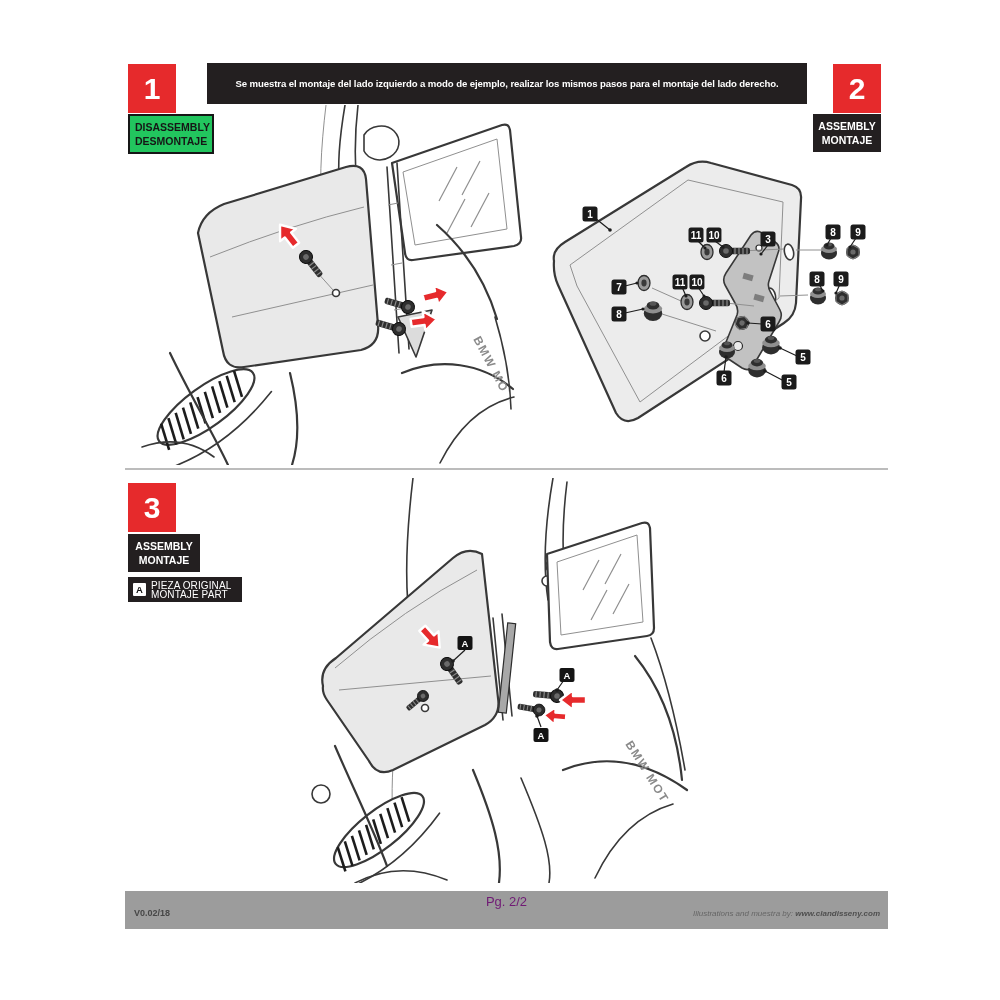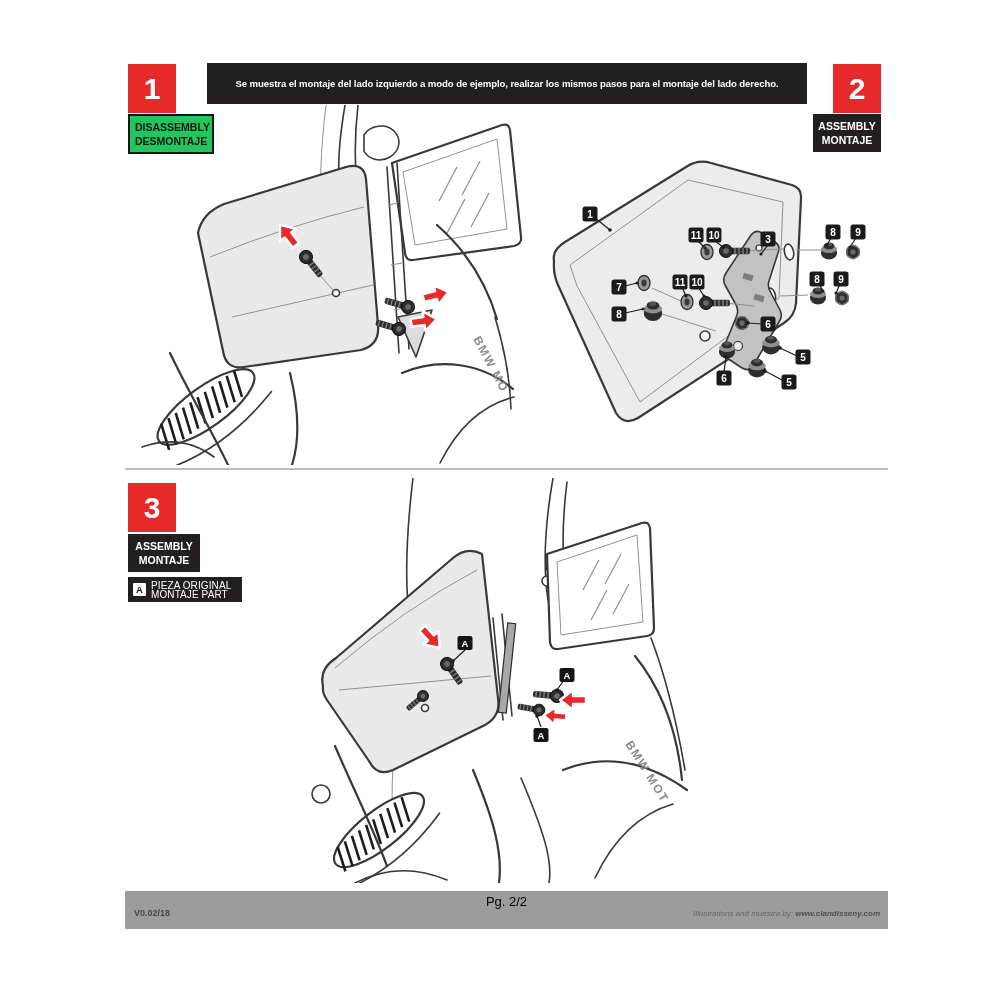--- a/index.html
+++ b/index.html
@@ -41,21 +41,21 @@
               font-weight:bold;letter-spacing:1.5px;}
   
   .co-badge{position:absolute;min-width:15px;height:15px;padding:0 2px;background:#1b1b1b;color:#fff;
             font-size:10px;font-weight:bold;display:flex;align-items:center;justify-content:center;
             border-radius:2.5px;transform:translate(-50%,-50%);box-sizing:border-box;}
   .a-badge{position:absolute;width:15px;height:14px;background:#141414;color:#fff;font-size:9.5px;
            font-weight:bold;display:flex;align-items:center;justify-content:center;border-radius:2px;
            transform:translate(-50%,-50%);}
   
   .footer{position:absolute;left:125px;top:891px;width:763px;height:38px;background:#9c9c9c;}
-  .footer .page-no{position:absolute;top:3px;left:0;right:0;text-align:center;color:#000000;font-size:13px;}
+  .footer .page-no{position:absolute;top:3px;left:0;right:0;text-align:center;color:#701a75;font-size:13px;}
   .footer .version{position:absolute;left:9px;top:17px;color:#474747;font-size:9px;font-weight:bold;}
   .footer .credit{position:absolute;right:8px;top:18px;color:#666;font-size:8px;font-style:italic;}
   .footer .credit b{color:#4f4f4f;}
 </style>
 </head>
 <body>
 
 <div class="page">
 
   <svg width="0" height="0" style="position:absolute">

